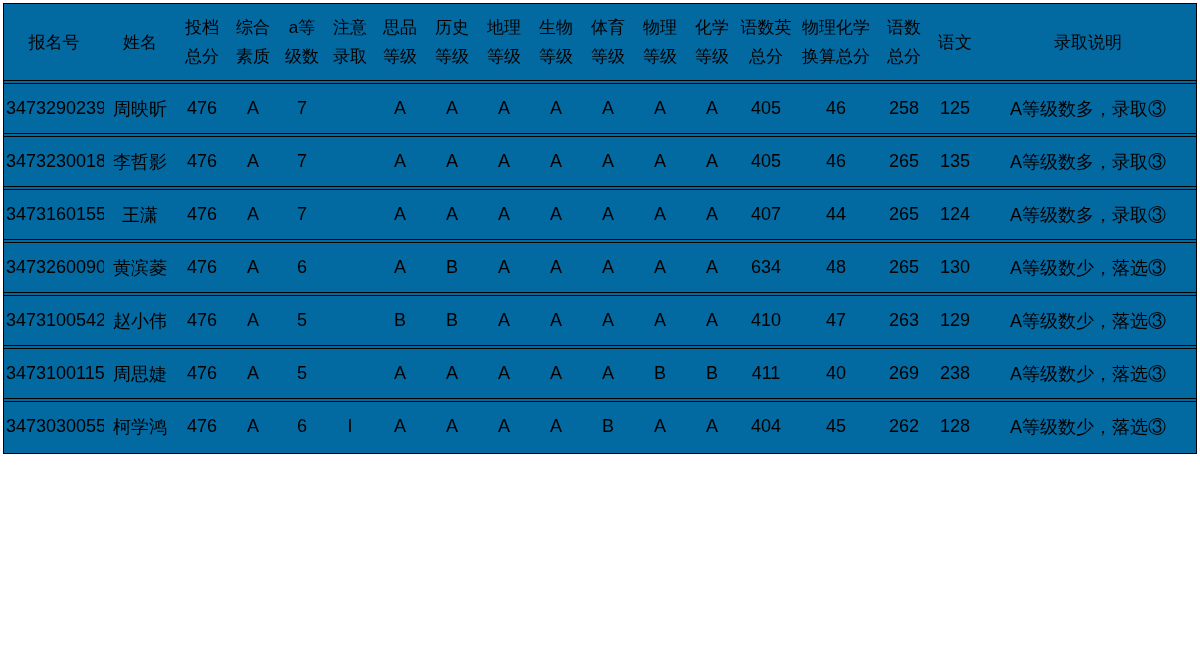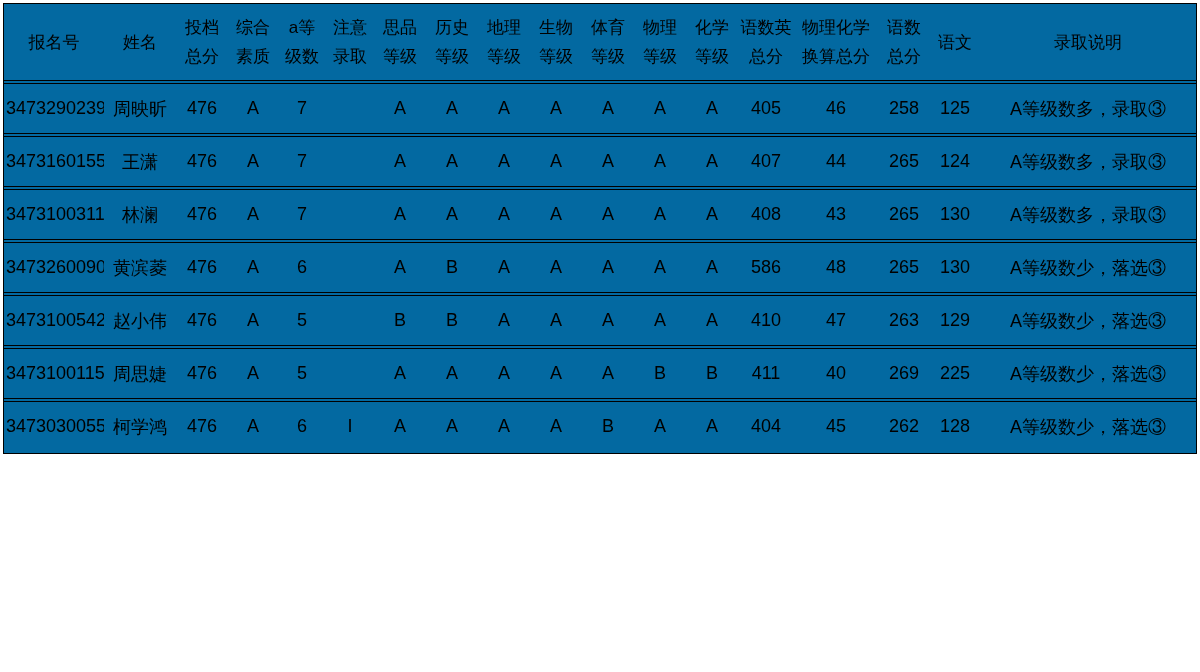--- a/index.html
+++ b/index.html
@@ -131,74 +131,74 @@
           <td>A</td>
           <td>A</td>
           <td>A</td>
           <td>405</td>
           <td>46</td>
           <td>258</td>
           <td>125</td>
           <td>A等级数多，录取③</td>
         </tr>
         <tr>
+          <td class="align-left">3473230018</td>
+          <td>李哲影</td>
+          <td>476</td>
+          <td>A</td>
+          <td>7</td>
+          <td></td>
+          <td>A</td>
+          <td>A</td>
+          <td>A</td>
+          <td>A</td>
+          <td>A</td>
+          <td>A</td>
+          <td>A</td>
+          <td>405</td>
+          <td>46</td>
+          <td>265</td>
+          <td>135</td>
+          <td>A等级数多，录取③</td>
+        </tr>
+        <tr>
           <td class="align-left">3473160155</td>
           <td>王潇</td>
           <td>476</td>
           <td>A</td>
           <td>7</td>
           <td></td>
           <td>A</td>
           <td>A</td>
           <td>A</td>
           <td>A</td>
           <td>A</td>
           <td>A</td>
           <td>A</td>
           <td>407</td>
           <td>44</td>
           <td>265</td>
           <td>124</td>
           <td>A等级数多，录取③</td>
         </tr>
         <tr>
-          <td class="align-left">3473100311</td>
-          <td>林澜</td>
-          <td>476</td>
-          <td>A</td>
-          <td>7</td>
-          <td></td>
-          <td>A</td>
-          <td>A</td>
-          <td>A</td>
-          <td>A</td>
-          <td>A</td>
-          <td>A</td>
-          <td>A</td>
-          <td>408</td>
-          <td>43</td>
-          <td>265</td>
-          <td>130</td>
-          <td>A等级数多，录取③</td>
-        </tr>
-        <tr>
           <td class="align-left">3473260090</td>
           <td>黄滨菱</td>
           <td>476</td>
           <td>A</td>
           <td>6</td>
           <td></td>
           <td>A</td>
           <td>B</td>
           <td>A</td>
           <td>A</td>
           <td>A</td>
           <td>A</td>
           <td>A</td>
-          <td>586</td>
+          <td>634</td>
           <td>48</td>
           <td>265</td>
           <td>130</td>
           <td>A等级数少，落选③</td>
         </tr>
         <tr>
           <td class="align-left">3473100542</td>
           <td>赵小伟</td>
           <td>476</td>
           <td>A</td>
@@ -227,21 +227,21 @@
           <td>A</td>
           <td>A</td>
           <td>A</td>
           <td>A</td>
           <td>A</td>
           <td>B</td>
           <td>B</td>
           <td>411</td>
           <td>40</td>
           <td>269</td>
-          <td>225</td>
+          <td>238</td>
           <td>A等级数少，落选③</td>
         </tr>
         <tr>
           <td class="align-left">3473030055</td>
           <td>柯学鸿</td>
           <td>476</td>
           <td>A</td>
           <td>6</td>
           <td>I</td>
           <td>A</td>

